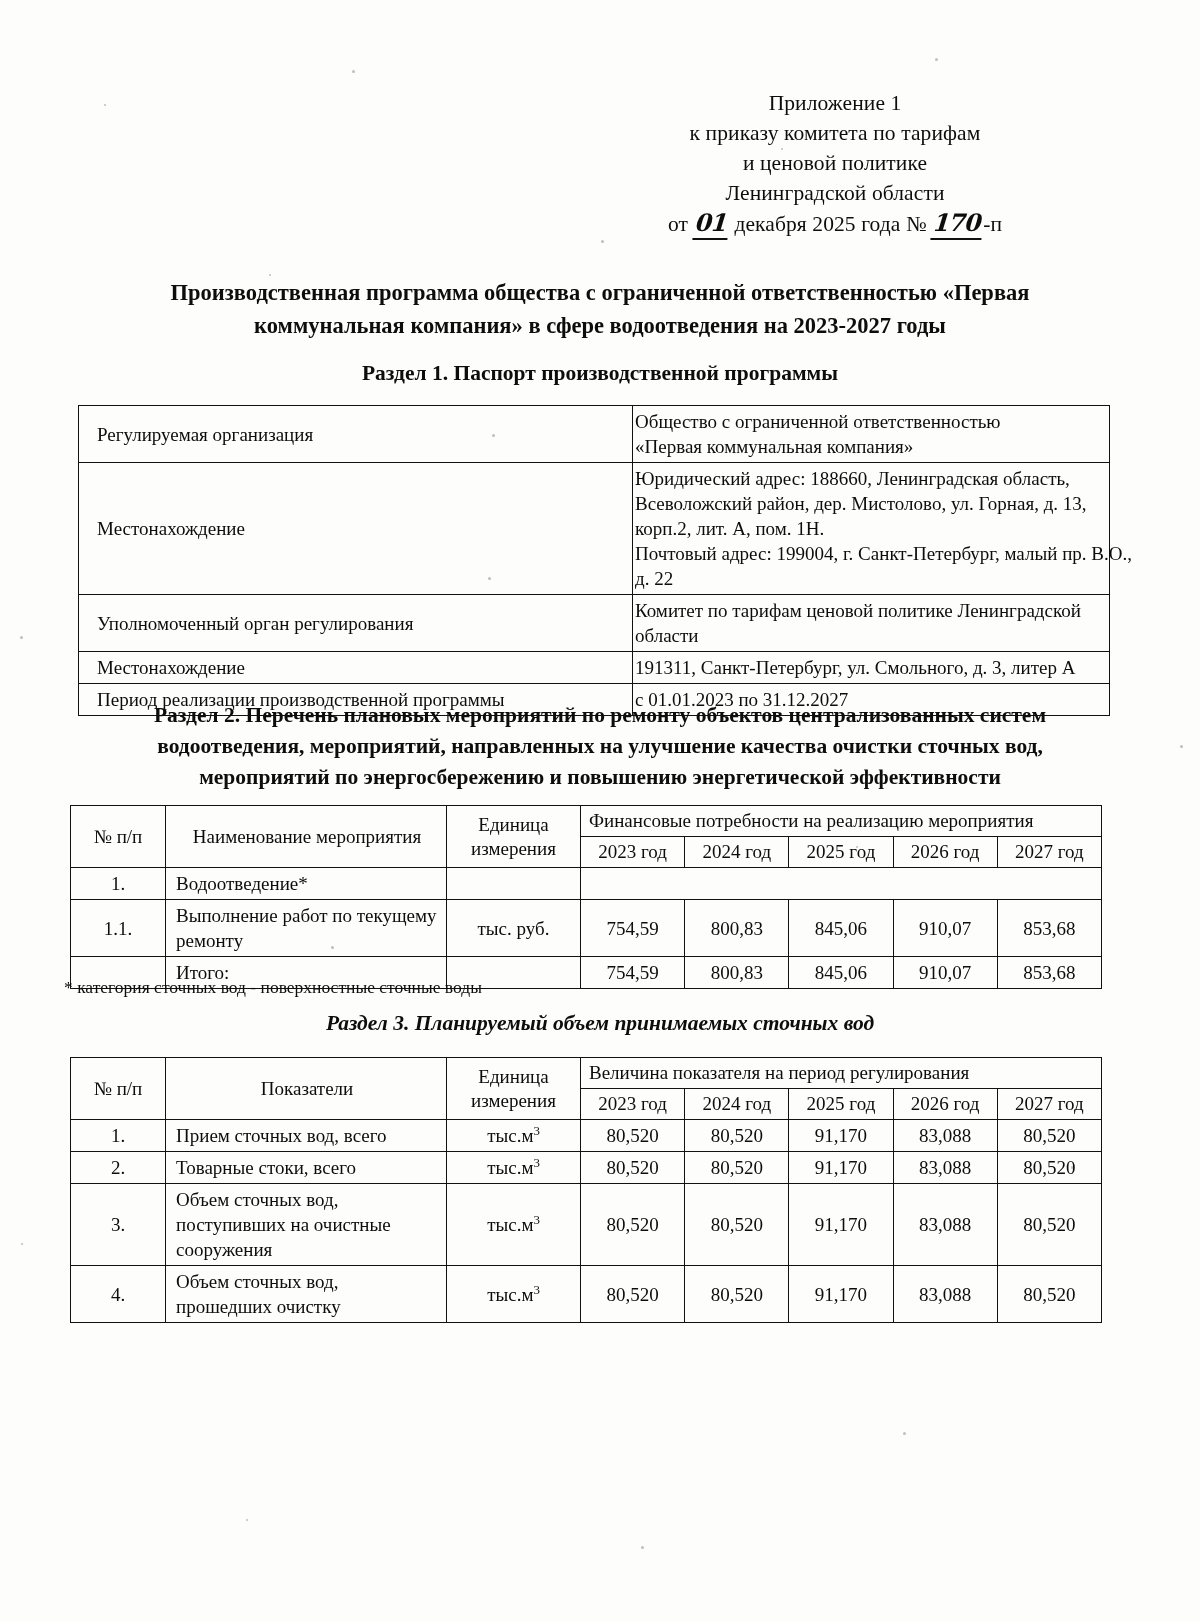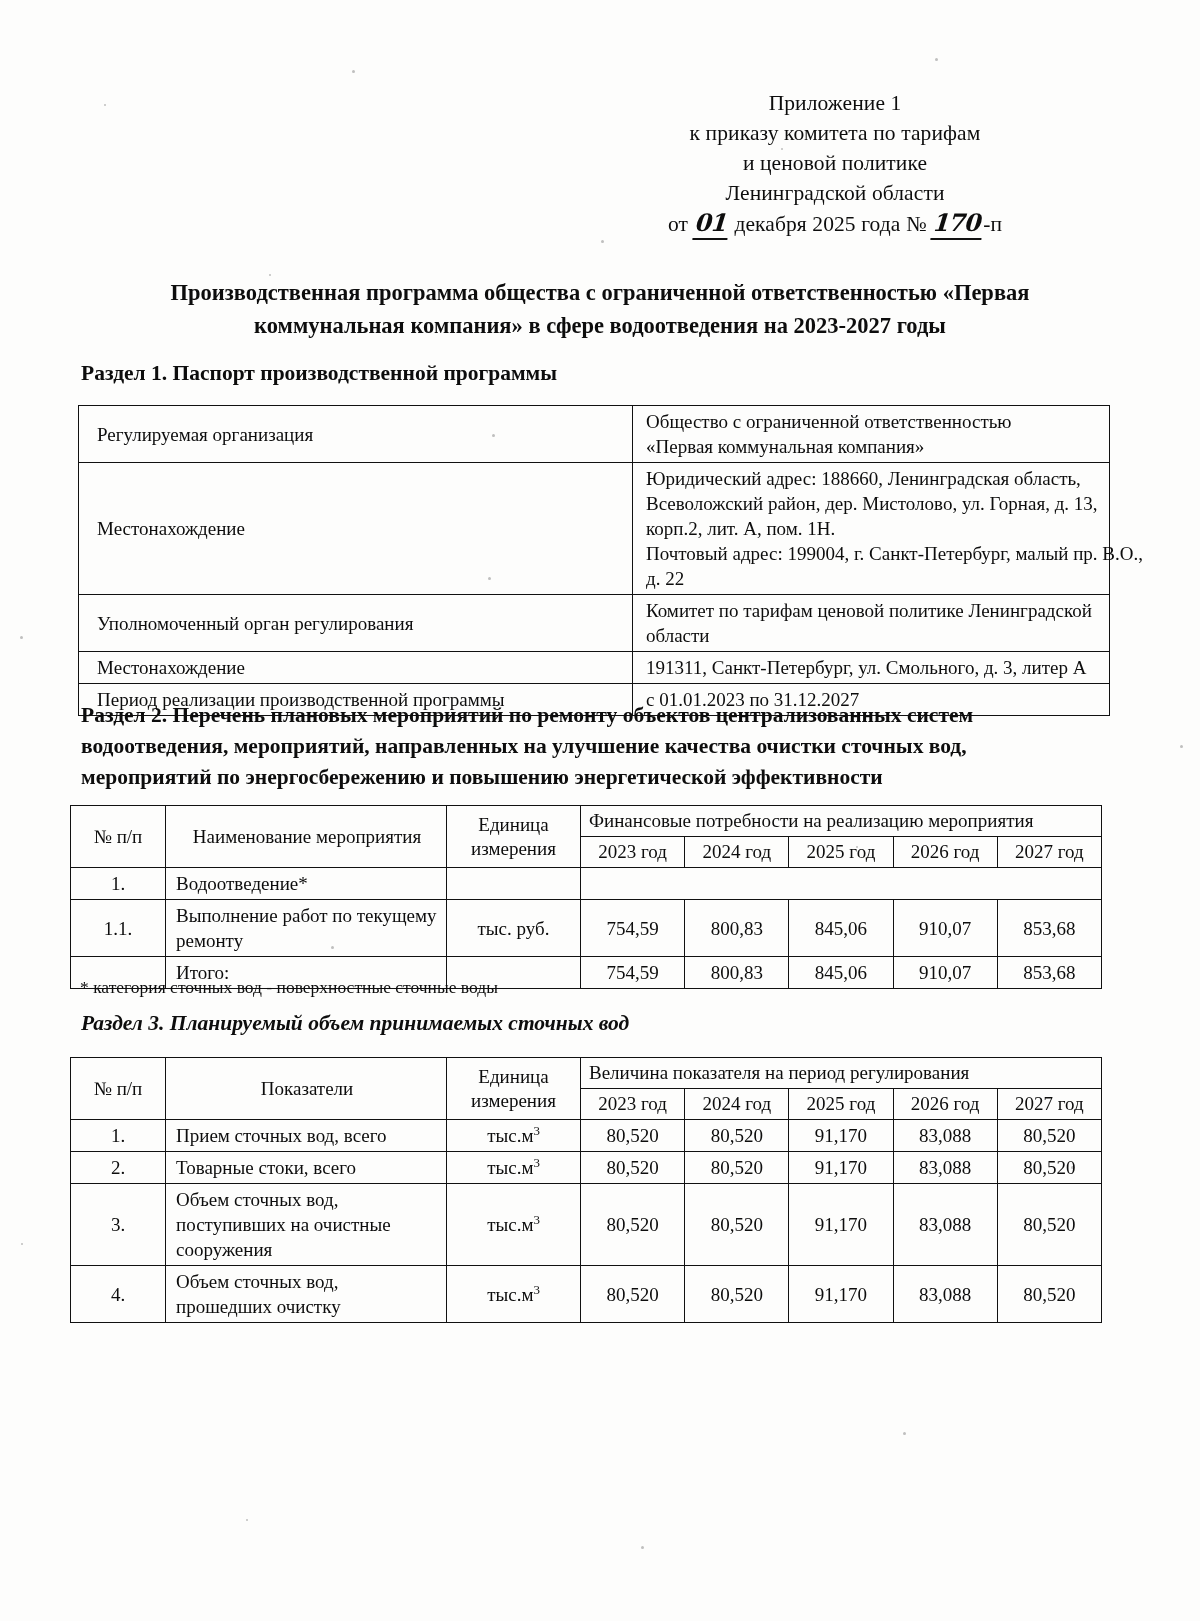--- a/index.html
+++ b/index.html
@@ -66,21 +66,22 @@
     top: 276px;
     width: 900px;
     text-align: center;
     font-size: 22.5px;
     font-weight: bold;
     line-height: 33px;
   }
   .section-title {
     position: absolute;
     width: 1010px;
-    left: 81px;
+    left: 95px;
+    text-align: center;
     font-size: 21.5px;
     font-weight: bold;
     line-height: 31px;
   }
   #sec1-title { top: 358px; }
   #sec2-title { top: 700px; }
   #sec3-title { top: 1008px; font-style: italic; }
 
   
   table {
@@ -99,39 +100,39 @@
   }
 
   
   #passport-table {
     left: 78px;
     top: 405px;
     width: 1032px;
   }
   #passport-table td { vertical-align: middle; }
   #passport-table td.k { width: 527px; padding-left: 18px; }
-  #passport-table td.v { padding-left: 13px; }
+  #passport-table td.v { padding-left: 2px; }
   #passport-table td.v .ln { display: block; white-space: nowrap; }
 
   
   .grid-table { left: 70px; width: 1032px; text-align: center; }
   #measures-table { top: 805px; }
   #volume-table  { top: 1057px; }
 
   .grid-table td.c-num   { width: 78px; }
   .grid-table td.c-name  { width: 262px; text-align: left; padding-left: 10px; }
   .grid-table td.c-unit  { width: 117px; }
   .grid-table td.c-year  { width: 115px; }
 
   .grid-table td.hd { font-size: 19px; line-height: 24px; }
   .grid-table td.span-head { text-align: left; }
 
   .note {
     position: absolute;
-    left: 80px;
+    left: 64px;
     top: 976px;
     font-size: 17.5px;
     line-height: 22px;
   }
 
   sup { font-size: .68em; vertical-align: super; line-height: 0; }
 </style>
 </head>
 <body>
 

